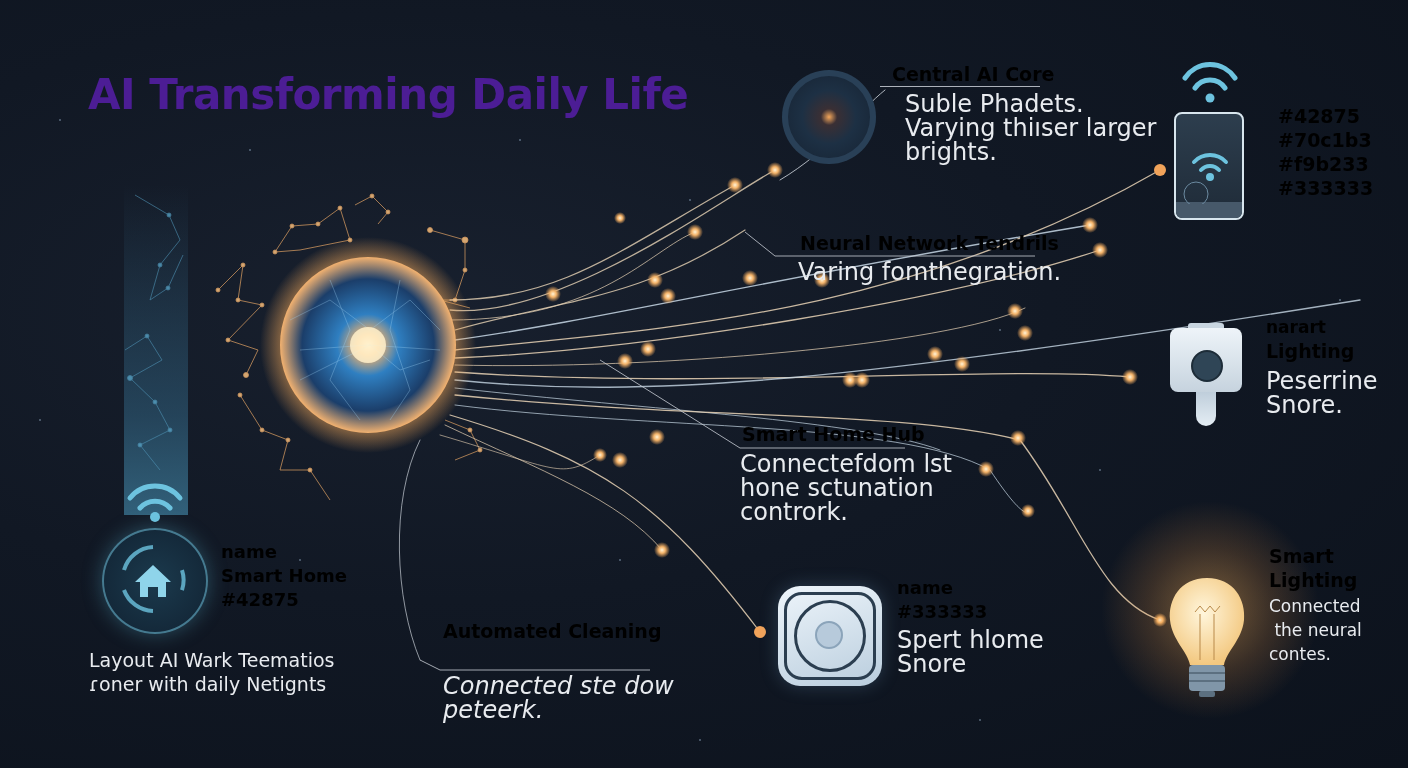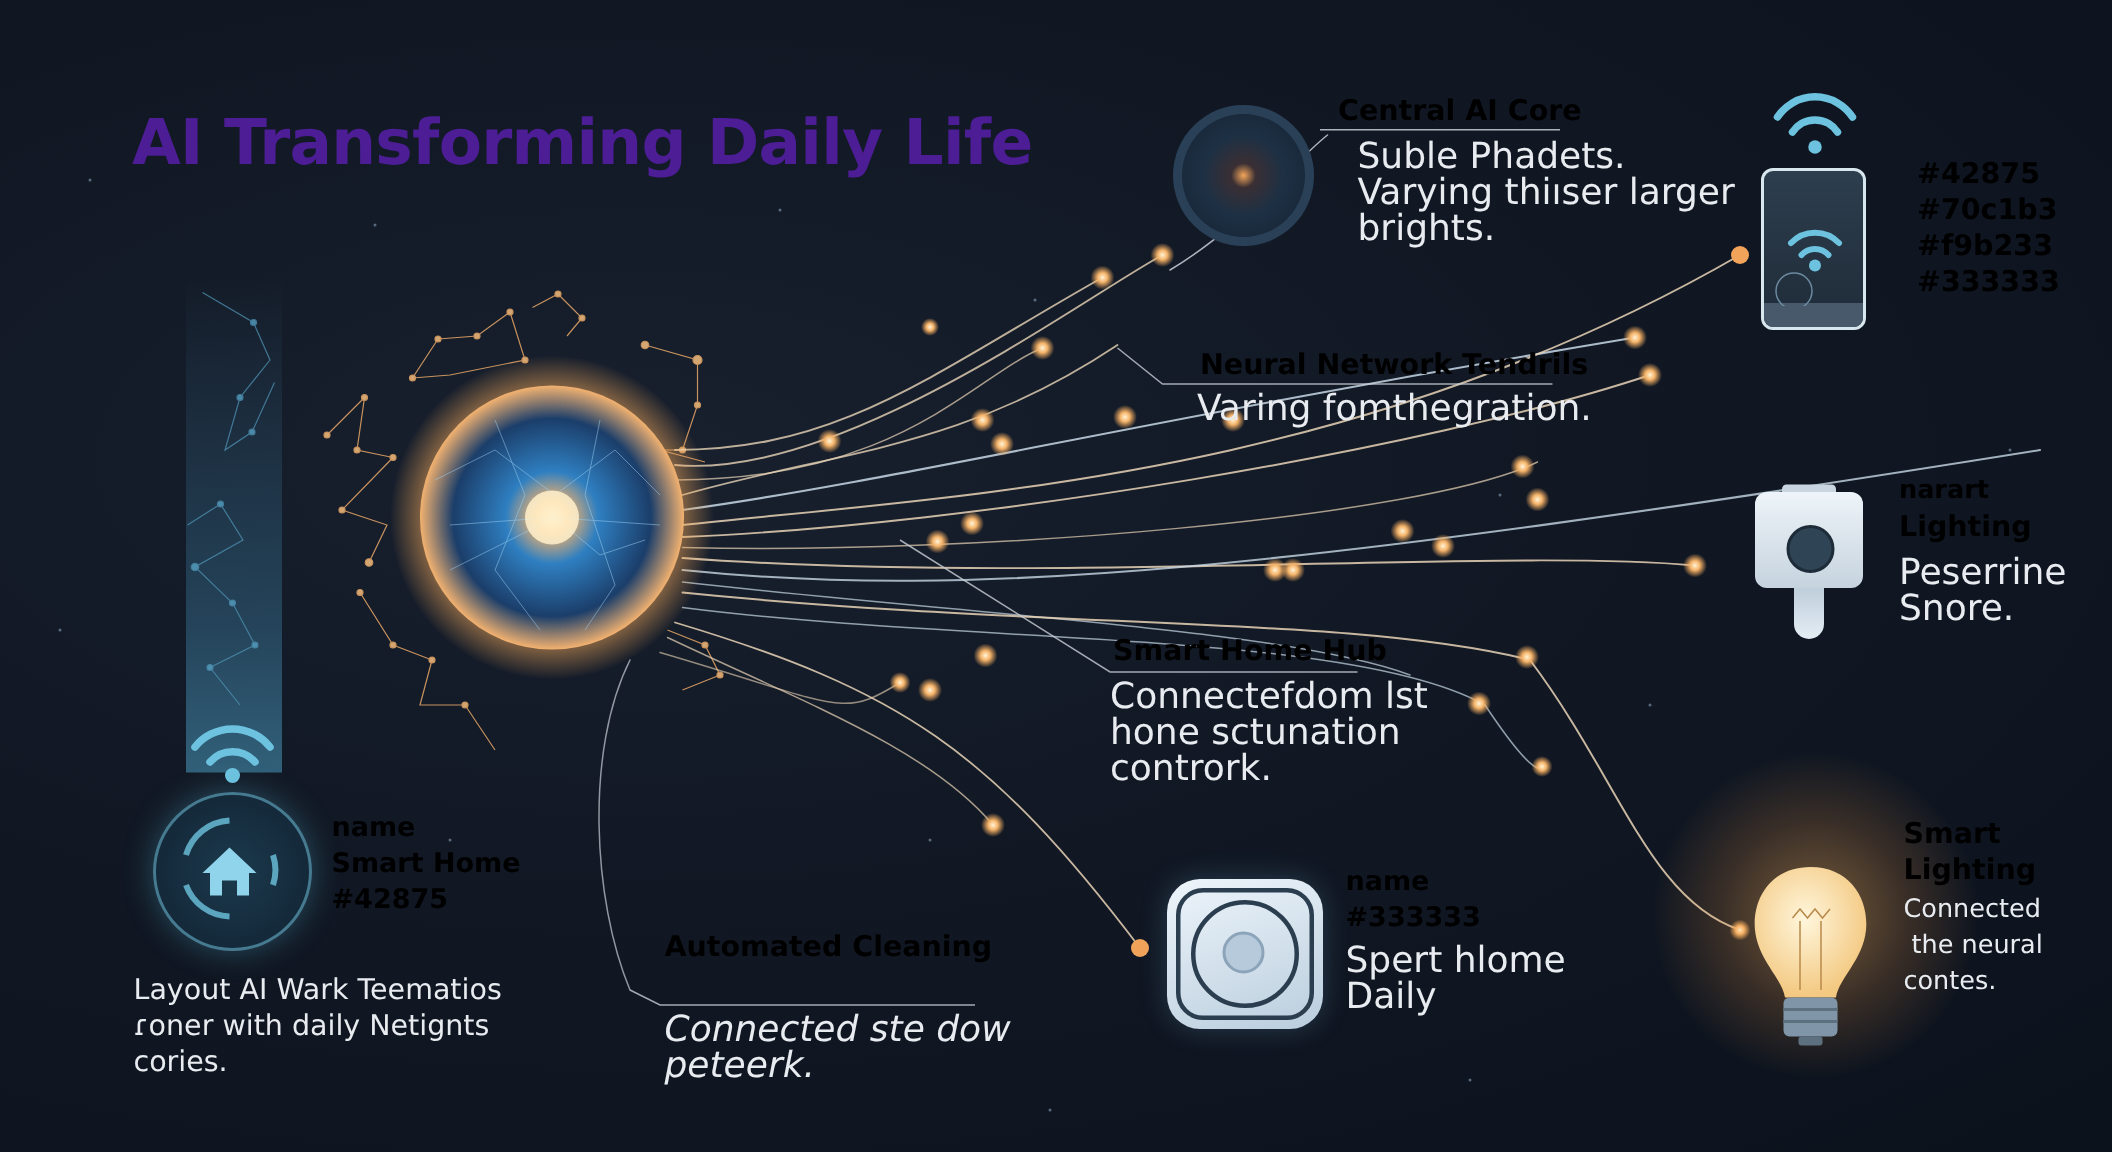--- a/index.html
+++ b/index.html
@@ -292,41 +292,40 @@
 </div>
 <div class="abs" style="left:221px;top:540px;">
   <div class="lbl-h" style="font-size:18px;">name</div>
   <div class="lbl-h" style="font-size:18px;">Smart Home</div>
   <div class="lbl-h" style="font-size:18px;">#42875</div>
 </div>
 
 <div class="abs" style="left:89px;top:648px;">
   <div class="lbl-b" style="font-size:19px;">Layout AI Wark Teematios</div>
   <div class="lbl-b" style="font-size:19px;">ɾoner with daily Netignts</div>
-  <div class="lbl-b" style="font-size:19px;">cories.</div>
 </div>
 
 <div class="abs" style="left:443px;top:619px;">
   <div class="lbl-h">Automated Cleaning</div>
 </div>
 <div class="abs" style="left:443px;top:674px;font-style:italic;">
   <div class="lbl-b">Connected ste dow</div>
   <div class="lbl-b">peteerk.</div>
 </div>
 
 <div class="abs hub">
   <div class="frame"></div>
     <div class="ring"></div>
     <div class="btn"></div>
 </div>
 <div class="abs" style="left:897px;top:576px;">
   <div class="lbl-h" style="font-size:18px;">name</div>
   <div class="lbl-h" style="font-size:18px;">#333333</div>
   <div class="lbl-b" style="margin-top:4px;">Spert hlome</div>
-  <div class="lbl-b">Daily</div>
+  <div class="lbl-b">Snore</div>
 </div>
 
 <div class="abs bulb-glow"></div>
 <svg class="layer" width="1408" height="768" style="pointer-events:none;">
   <defs>
     <radialGradient id="bulbG" cx="45%" cy="40%" r="60%">
       <stop offset="0%" stop-color="#fff6dc"></stop>
       <stop offset="100%" stop-color="#f3c880"></stop>
     </radialGradient>
   </defs>

